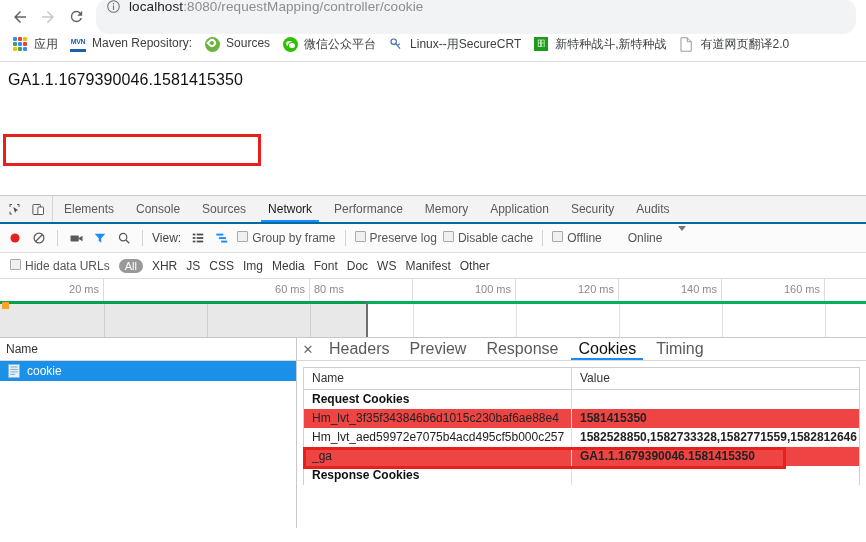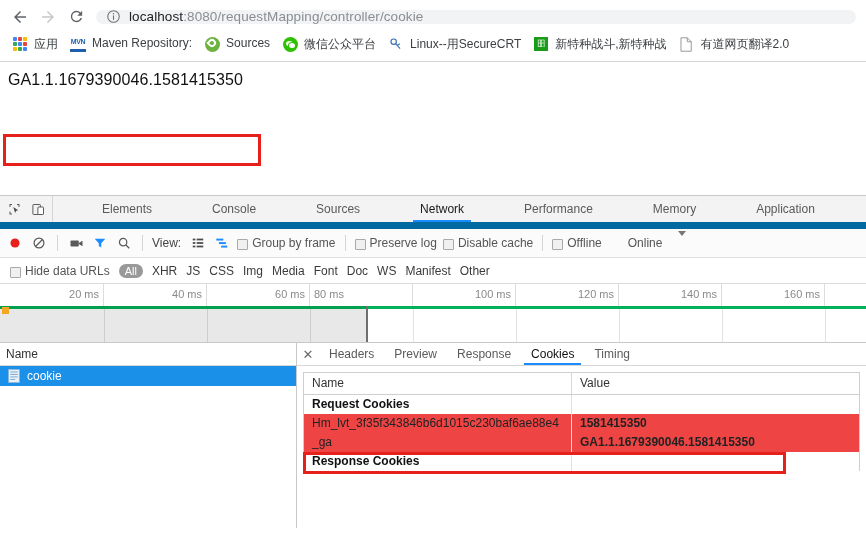--- a/index.html
+++ b/index.html
@@ -32,27 +32,27 @@
     display: flex;
     align-items: center;
     justify-content: center;
     border-radius: 50%;
     flex: 0 0 auto;
   }
   .nav-btn svg { display: block; }
 
   .omnibox {
     flex: 1 1 auto;
-    height: 14px;
+    height: 35px;
     margin-left: 6px;
     margin-right: 4px;
     background: #f1f3f4;
     border-radius: 13px;
     display: flex;
-    align-items: flex-end;
+    align-items: flex-start;
     padding: 0 10px;
     box-sizing: border-box;
   }
   .omnibox .info-icon {
     flex: 0 0 auto;
     margin-right: 8px;
     display: flex;
     align-items: center;
   }
   .omnibox .url {
@@ -205,24 +205,23 @@
     height: 333px;
     display: flex;
     flex-direction: column;
     box-sizing: border-box;
   }
 
   .dt-tabbar {
     height: 26px;
     display: flex;
     align-items: stretch;
-    border-bottom: 7px solid #0369a1;
+    border-bottom: 2px solid #0369a1;
     background: #f3f3f3;
     flex: 0 0 auto;
-    gap: 38px;
   }
   .dt-tool-icons {
     display: flex;
     align-items: center;
     padding: 0 6px;
     gap: 8px;
     border-right: 1px solid #d6d6d6;
   }
   .dt-tool-icons .ti { width: 16px; height: 16px; display:flex; align-items:center; justify-content:center; }
   .dt-tab {
@@ -261,21 +260,21 @@
   .cb {
     width: 11px; height: 11px;
     border: 1px solid #a9a9a9;
     background: #f0f0f0;
     border-radius: 1px;
     display:inline-block;
     vertical-align: -1px;
     margin-right: 4px;
     box-sizing: border-box;
   }
-  .cb-label { display:flex; align-items:flex-end; color:#555; white-space:nowrap; }
+  .cb-label { display:flex; align-items:flex-start; color:#555; white-space:nowrap; }
   .view-label { color:#444; margin-right:2px; }
   .caret-dn {
     width:0;height:0;
     border-left:4px solid transparent;
     border-right:4px solid transparent;
     border-top:5px solid #777;
   }
 
   
   .filter-bar {
@@ -429,21 +428,21 @@
     display: flex;
     align-items: center;
     justify-content: center;
     color: #6a6a6a;
     font-size: 13px;
   }
   .d-tab {
     display: flex;
     align-items: center;
     padding: 8px 10px;
-    font-size: 12px;
+    font-size: 16px;
     color: #5a5a5a;
     position: relative;
     white-space: nowrap;
   }
   .d-tab.active { color: #111; }
   .d-tab.active::after {
     content: "";
     position: absolute;
     left: 3px; right: 3px; bottom: 0;
     height: 2px;
@@ -753,21 +752,20 @@
       <span class="ftype">Doc</span>
       <span class="ftype">WS</span>
       <span class="ftype">Manifest</span>
       <span class="ftype">Other</span>
     </div>
   </div>
 
   <div class="overview">
     <div class="ov-ruler">
       <div class="ov-tick" style="left:0;width:104px">20 ms</div>
-      <div class="ov-tick" style="left:104px;width:103px">40 ms</div>
       <div class="ov-tick" style="left:207px;width:103px">60 ms</div>
       <div class="ov-tick" style="left:310px;width:103px;text-align:left;padding-left:4px">80 ms</div>
       <div class="ov-tick" style="left:413px;width:103px">100 ms</div>
       <div class="ov-tick" style="left:516px;width:103px">120 ms</div>
       <div class="ov-tick" style="left:619px;width:103px">140 ms</div>
       <div class="ov-tick" style="left:722px;width:103px">160 ms</div>
     </div>
     <div class="ov-body">
       <div class="ov-grid" style="left:0;width:104px"></div>
       <div class="ov-grid" style="left:104px;width:103px"></div>
@@ -838,20 +836,24 @@
           </thead>
           <tbody>
             <tr class="section">
               <td>Request Cookies</td>
               <td></td>
             </tr>
             <tr class="alt">
               <td>Hm_lvt_3f35f343846b6d1015c230baf6ae88e4</td>
               <td>1581415350</td>
             </tr>
+            <tr>
+              <td>Hm_lvt_aed59972e7075b4acd495cf5b000c257</td>
+              <td>1582528850,1582733328,1582771559,1582812646</td>
+            </tr>
             <tr class="alt">
               <td>_ga</td>
               <td>GA1.1.1679390046.1581415350</td>
             </tr>
             <tr class="section">
               <td>Response Cookies</td>
               <td></td>
             </tr>
           </tbody>
         </table>

